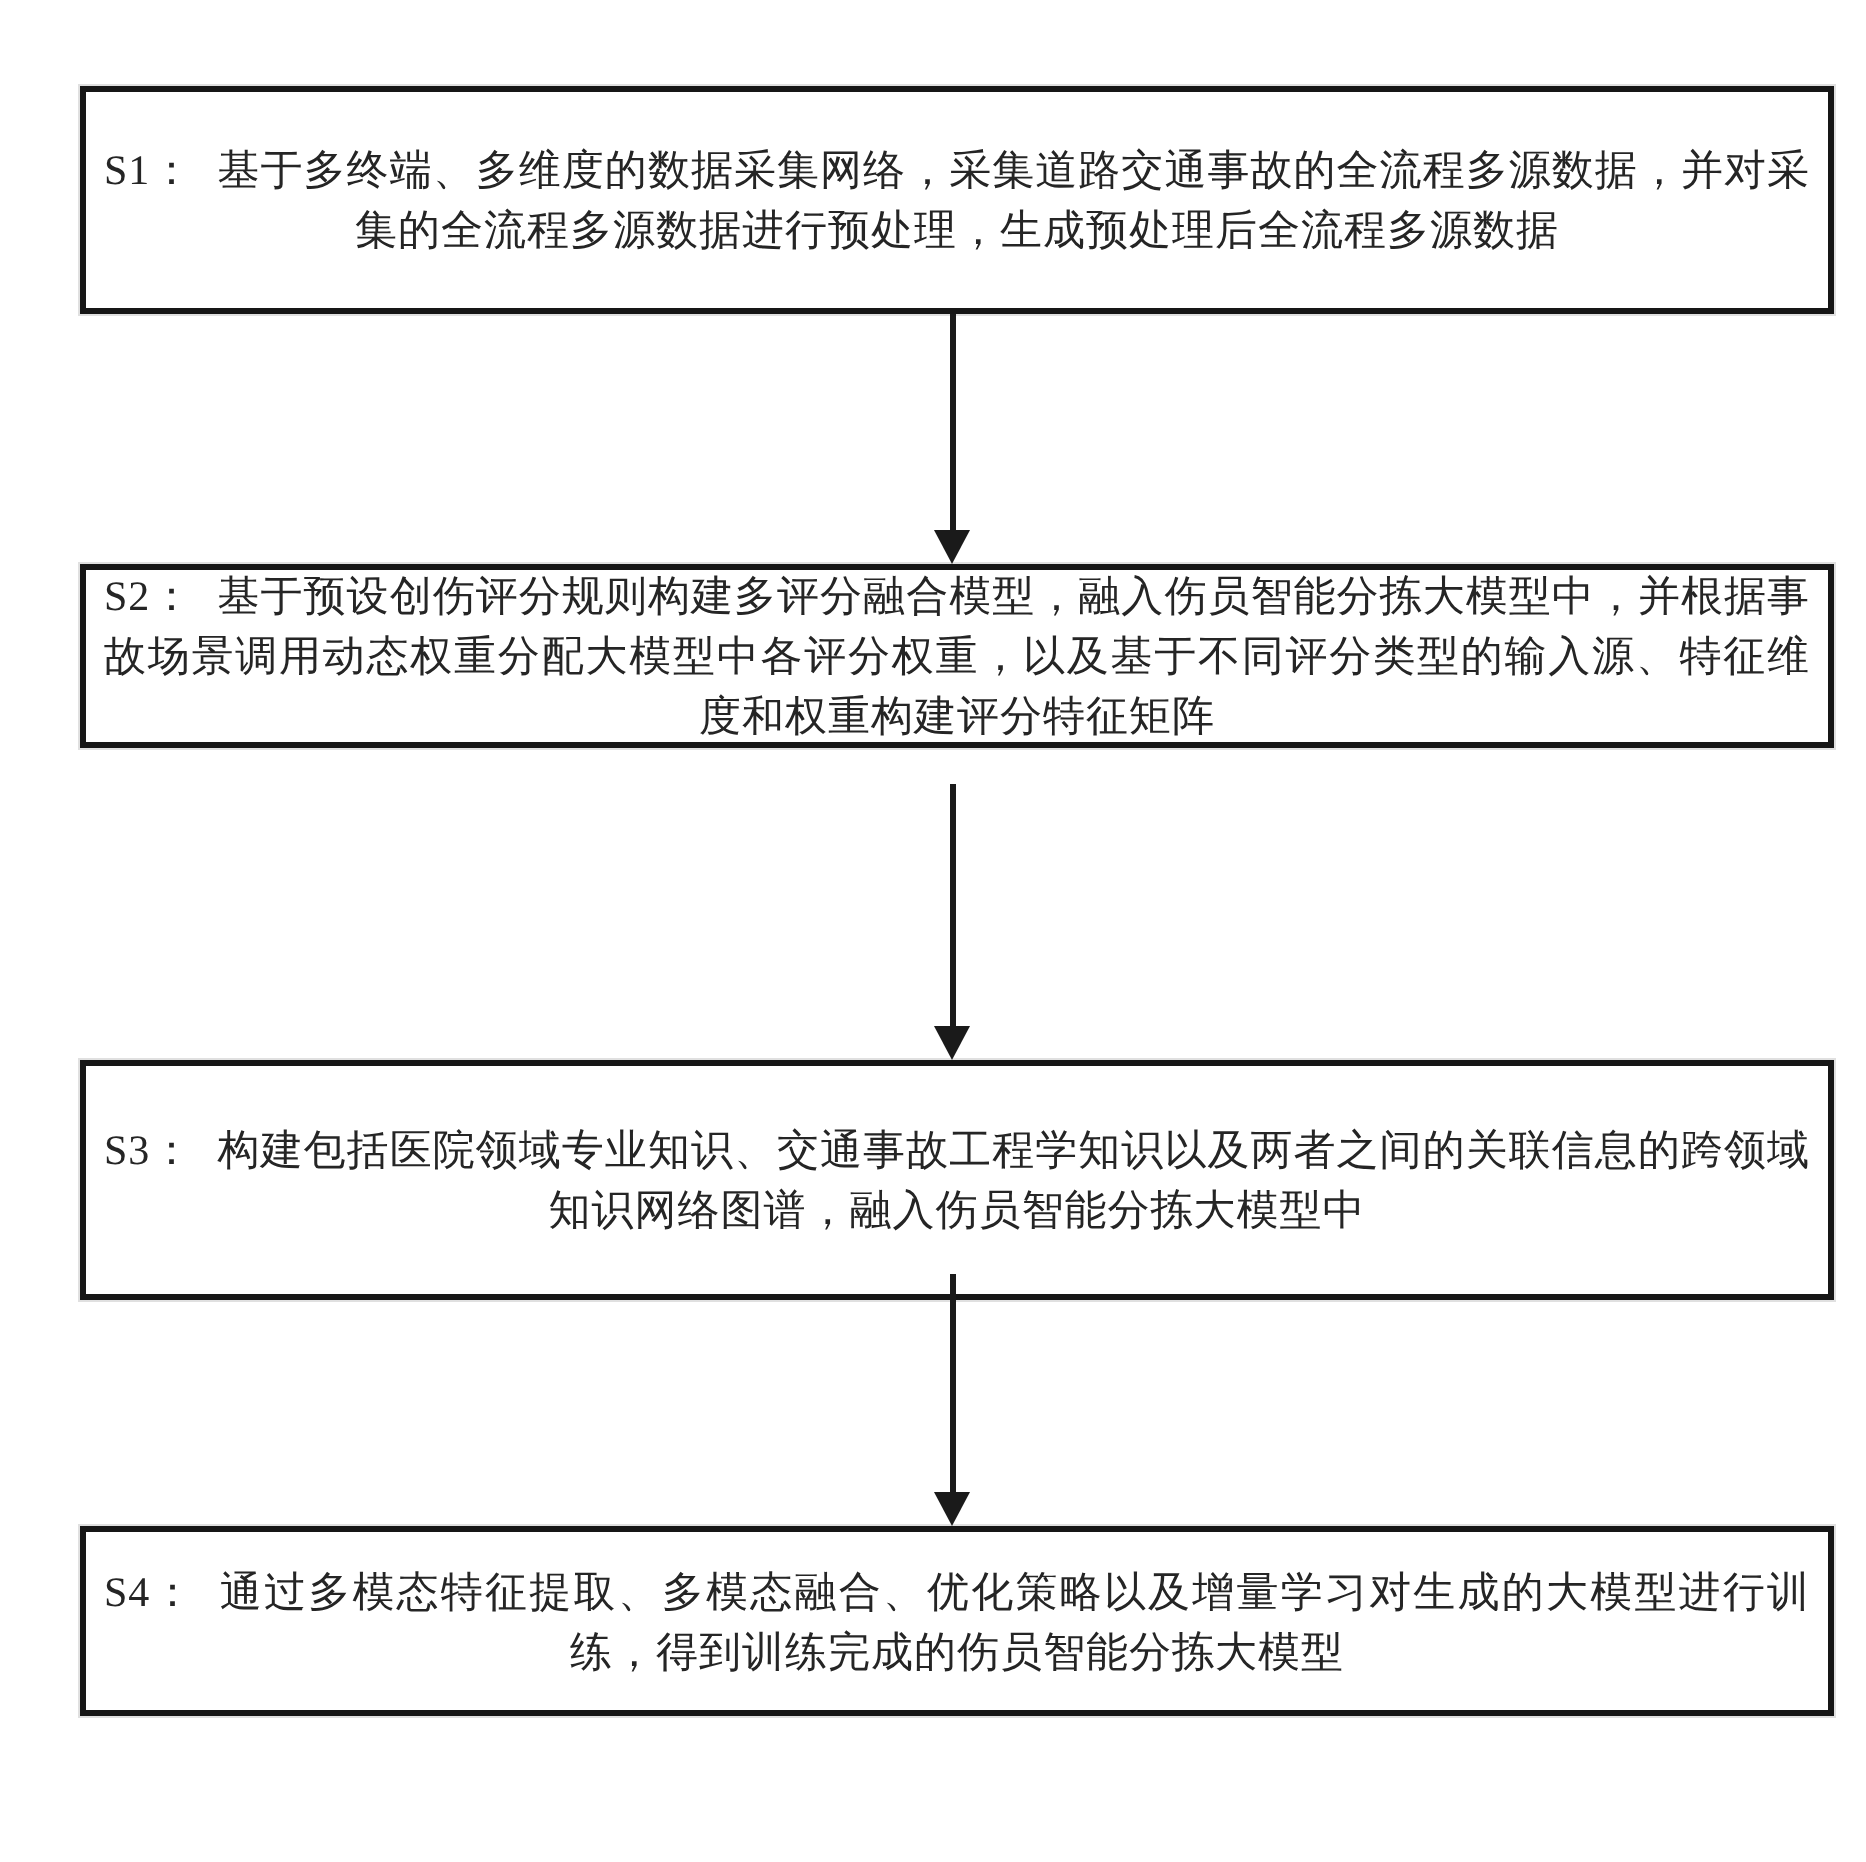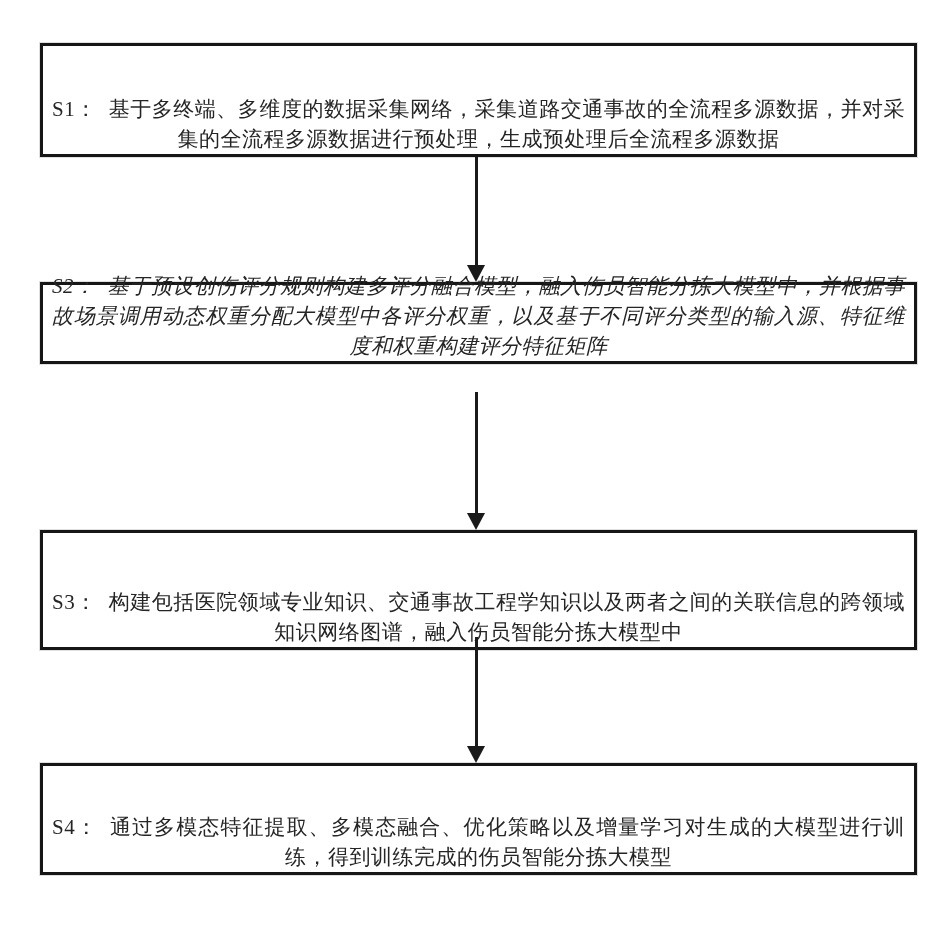--- a/index.html
+++ b/index.html
@@ -17,21 +17,21 @@
   }
   .step-box {
     position: absolute;
     left: 40px;
     width: 877px;
     border: 3px solid #161616;
     box-sizing: border-box;
     background: #ffffff;
     box-shadow: 0 0 0 1px rgba(0,0,0,0.12);
     display: flex;
-    align-items: flex-end;
+    align-items: center;
     justify-content: center;
   }
   .step-text {
     margin: 0;
     padding: 0 9px;
     width: 100%;
     box-sizing: border-box;
     font-size: 21px;
     line-height: 30px;
     letter-spacing: 0.5px;
@@ -60,23 +60,23 @@
     position: absolute;
     left: -9px;
     bottom: 0;
     width: 0;
     height: 0;
     border-left: 9px solid transparent;
     border-right: 9px solid transparent;
     border-top: 17px solid #1a1a1a;
   }
   #box-s1 { top: 43px;  height: 114px; }
-  #box-s2 { top: 282px; height: 82px; font-style: italic; }
+  #box-s2 { top: 282px; height: 92px; }
   #box-s3 { top: 530px; height: 120px; }
-  #box-s4 { top: 763px; height: 112px; }
+  #box-s4 { top: 763px; height: 95px; }
   #arrow-1 { top: 157px; height: 125px; }
   #arrow-2 { top: 392px; height: 138px; }
   #arrow-3 { top: 637px; height: 126px; }
   .arrow .shaft { height: calc(100% - 14px); }
 </style>
 </head>
 <body>
 
 <div class="canvas">
 

